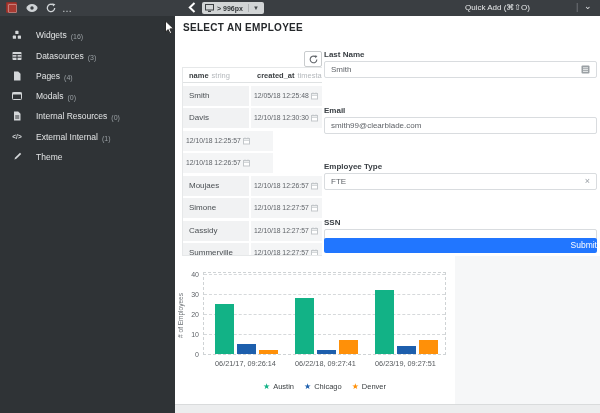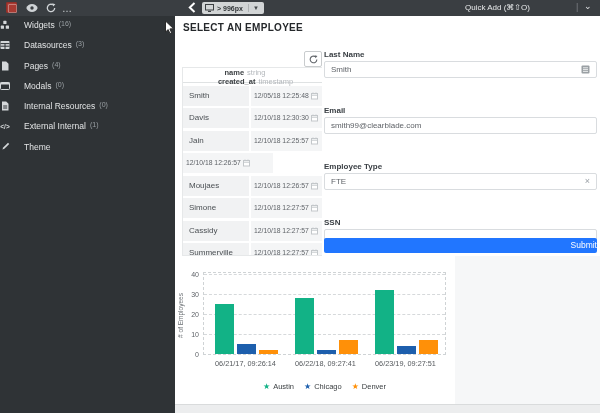--- a/index.html
+++ b/index.html
@@ -23,38 +23,38 @@
   .vp-div { width:1px; height:8px; background:#aeb2b4; margin-left:5px; }
   .vp-caret { font-size:6px; color:#44484c; margin-left:4px; }
   .quick-add { position:absolute; left:430px; top:0; width:135px; height:16px; line-height:16px;
                text-align:center; color:#e7e9ea; font-size:8px; cursor:pointer; }
   .tb-sep { position:absolute; left:576px; top:2px; color:#7d8186; font-size:9px; }
   .tb-caret { position:absolute; left:584px; top:1px; color:#dfe1e3; font-size:9px; cursor:pointer; }
 
   
   .sidebar { position:absolute; left:0; top:16px; width:175px; height:397px; background:#2f3336; z-index:4;
              padding-top:4px; }
-  .side-item { height:20.3px; display:flex; align-items:flex-start; cursor:pointer; }
+  .side-item { height:20.3px; display:flex; align-items:flex-end; cursor:pointer; padding-left:12px; }
   .side-icon { width:10px; height:10px; margin-right:14px; display:flex; align-items:center; justify-content:center;
                color:#d4d7d9; font-size:7px; font-weight:bold; }
   .side-label { color:#e2e4e5; font-size:8.5px; }
   .side-count { color:#9aa0a4; font-size:7px; margin-left:4px; }
 
   
   .main { position:absolute; left:175px; top:16px; width:425px; height:397px; background:#fff;padding-left:16px; }
   .page-title { position:absolute; left:8px; top:6px; font-size:10px; font-weight:bold; color:#25282b;
                 letter-spacing:.3px; }
   .refresh-btn { position:absolute; left:129px; top:35px; width:18px; height:16px; background:#fff;
                  border:1px solid #c9ccce; border-radius:2px; display:flex; align-items:center;
                  justify-content:center; cursor:pointer; }
 
   
   .table { position:absolute; left:7px; top:51px; width:140px; height:189px; overflow:hidden;
            border:1px solid #e6e8e9; border-right:none; background:#fff; }
-  .thead { display:flex; height:15px; border-bottom:1px solid #dfe2e3; background:#fff; align-items:center;flex-direction:column; }
+  .thead { display:flex; height:15px; border-bottom:1px solid #dfe2e3; background:#fff; align-items:center; }
   .th-cell { font-size:7.5px; color:#3c4043; padding-left:6px; white-space:nowrap; }
   .th-cell b { font-weight:bold; }
   .th-cell i { font-style:normal; color:#b4b8bc; margin-left:3px; }
   .th-cell:first-child { width:68px; flex:none; }
   .trow { display:flex; margin-top:2.5px; cursor:pointer; }
   .tcell-name { width:66px; flex:none; height:20px; background:#f1f2f3; font-size:8px; color:#4a4f53;
                 line-height:20px; padding-left:6px; margin-right:2px; white-space:nowrap; overflow:hidden; }
   .tcell-date { width:90px; flex:none; height:20px; background:#f4f5f6; font-size:6.8px; color:#5f6368;
                 line-height:20px; padding-left:3px; white-space:nowrap; display:flex; align-items:center; }
   .cal { margin-left:2px; display:inline-flex; flex:none; }
@@ -249,21 +249,20 @@
                 <svg width="7" height="8" viewBox="0 0 7 8">
                   <rect x="0.5" y="1.5" width="6" height="5.5" fill="#fff" stroke="#c3c7ca"></rect>
                   <line x1="0.5" y1="3.2" x2="6.5" y2="3.2" stroke="#c3c7ca"></line>
                   <line x1="2" y1="0.5" x2="2" y2="2" stroke="#c3c7ca"></line>
                   <line x1="5" y1="0.5" x2="5" y2="2" stroke="#c3c7ca"></line>
                 </svg>
               </span>
             </div>
           </div>
           <div class="trow">
-            <div class="tcell-name">Jain</div>
             <div class="tcell-date">
               <span>12/10/18 12:25:57</span>
               <span class="cal">
                 <svg width="7" height="8" viewBox="0 0 7 8">
                   <rect x="0.5" y="1.5" width="6" height="5.5" fill="#fff" stroke="#c3c7ca"></rect>
                   <line x1="0.5" y1="3.2" x2="6.5" y2="3.2" stroke="#c3c7ca"></line>
                   <line x1="2" y1="0.5" x2="2" y2="2" stroke="#c3c7ca"></line>
                   <line x1="5" y1="0.5" x2="5" y2="2" stroke="#c3c7ca"></line>
                 </svg>
               </span>

